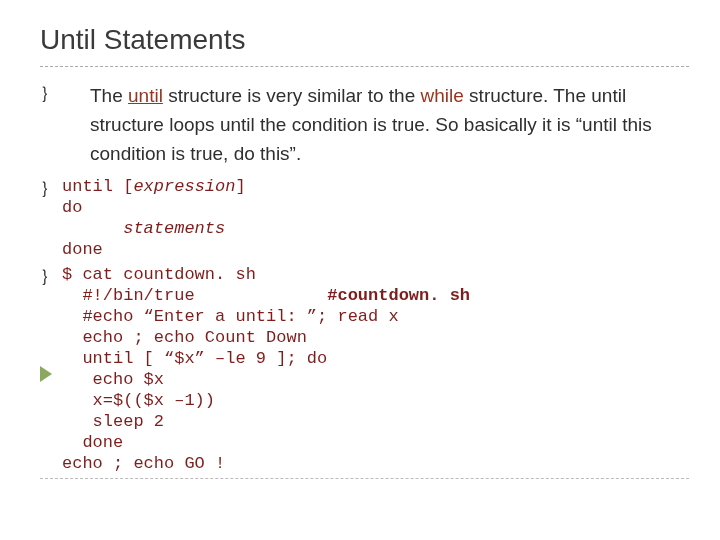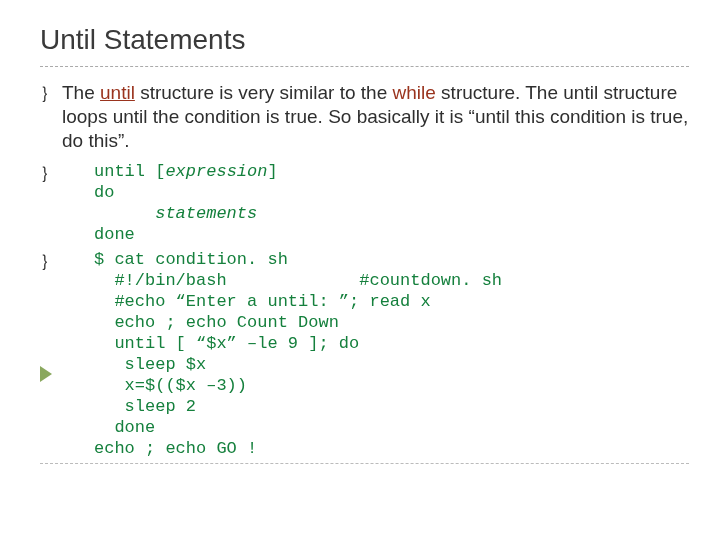--- a/index.html
+++ b/index.html
@@ -40,40 +40,40 @@
   .bullet-row.tight { margin-bottom: 4px; }
   .bullet {
     flex: 0 0 22px;
     font-family: 'Times New Roman', serif;
     font-size: 18px;
     color: #333;
     line-height: 24px;
   }
   .para {
     font-size: 19px;
-    line-height: 24px;
+    line-height: 29px;
     color: #2f2f2f;
+    margin-left: 28px;
   }
   .para .kw1 {
     color: #9a341e;
     text-decoration: underline;
   }
   .para .kw2 {
     color: #9a341e;
   }
   .code-block {
     font-family: 'Courier New', Courier, monospace;
     font-size: 17px;
     line-height: 21px;
-    color: #15803d;
+    color: #7f1d1d;
     white-space: pre;
-    margin-left: 32px;
   }
   .code-block .ital { font-style: italic; }
-  .code-block .bold { font-weight: normal; }
+  .code-block .bold { font-weight: bold; }
   .bottom-dash {
     border: none;
     border-top: 1px dashed #bbb;
     margin: 4px 0 0 0;
   }
   .corner-arrow {
     position: absolute;
     left: 40px;
     bottom: 14px;
     width: 0;
@@ -102,27 +102,27 @@
     <div class="bullet-row tight">
       <div class="bullet">｝</div>
       <div class="code-block"><span>until [</span><span class="ital">expression</span><span>]</span>
 <span>do</span>
 <span class="ital">      statements</span>
 <span>done</span></div>
     </div>
 
     <div class="bullet-row tight">
       <div class="bullet">｝</div>
-      <div class="code-block"><span>$ cat condition. sh</span>
-<span>  #!/bin/bash             </span><span class="bold">#countdown. sh</span>
+      <div class="code-block"><span>$ cat countdown. sh</span>
+<span>  #!/bin/true             </span><span class="bold">#countdown. sh</span>
 <span>  #echo “Enter a until: ”; read x</span>
 <span>  echo ; echo Count Down</span>
 <span>  until [ “$x” –le 9 ]; do</span>
-<span>   sleep $x</span>
-<span>   x=$(($x –3))</span>
+<span>   echo $x</span>
+<span>   x=$(($x –1))</span>
 <span>   sleep 2</span>
 <span>  done</span>
 <span>echo ; echo GO !</span></div>
     </div>
 
     <hr class="bottom-dash">
   </div>
 
   <div class="corner-arrow"></div>
 </div>

